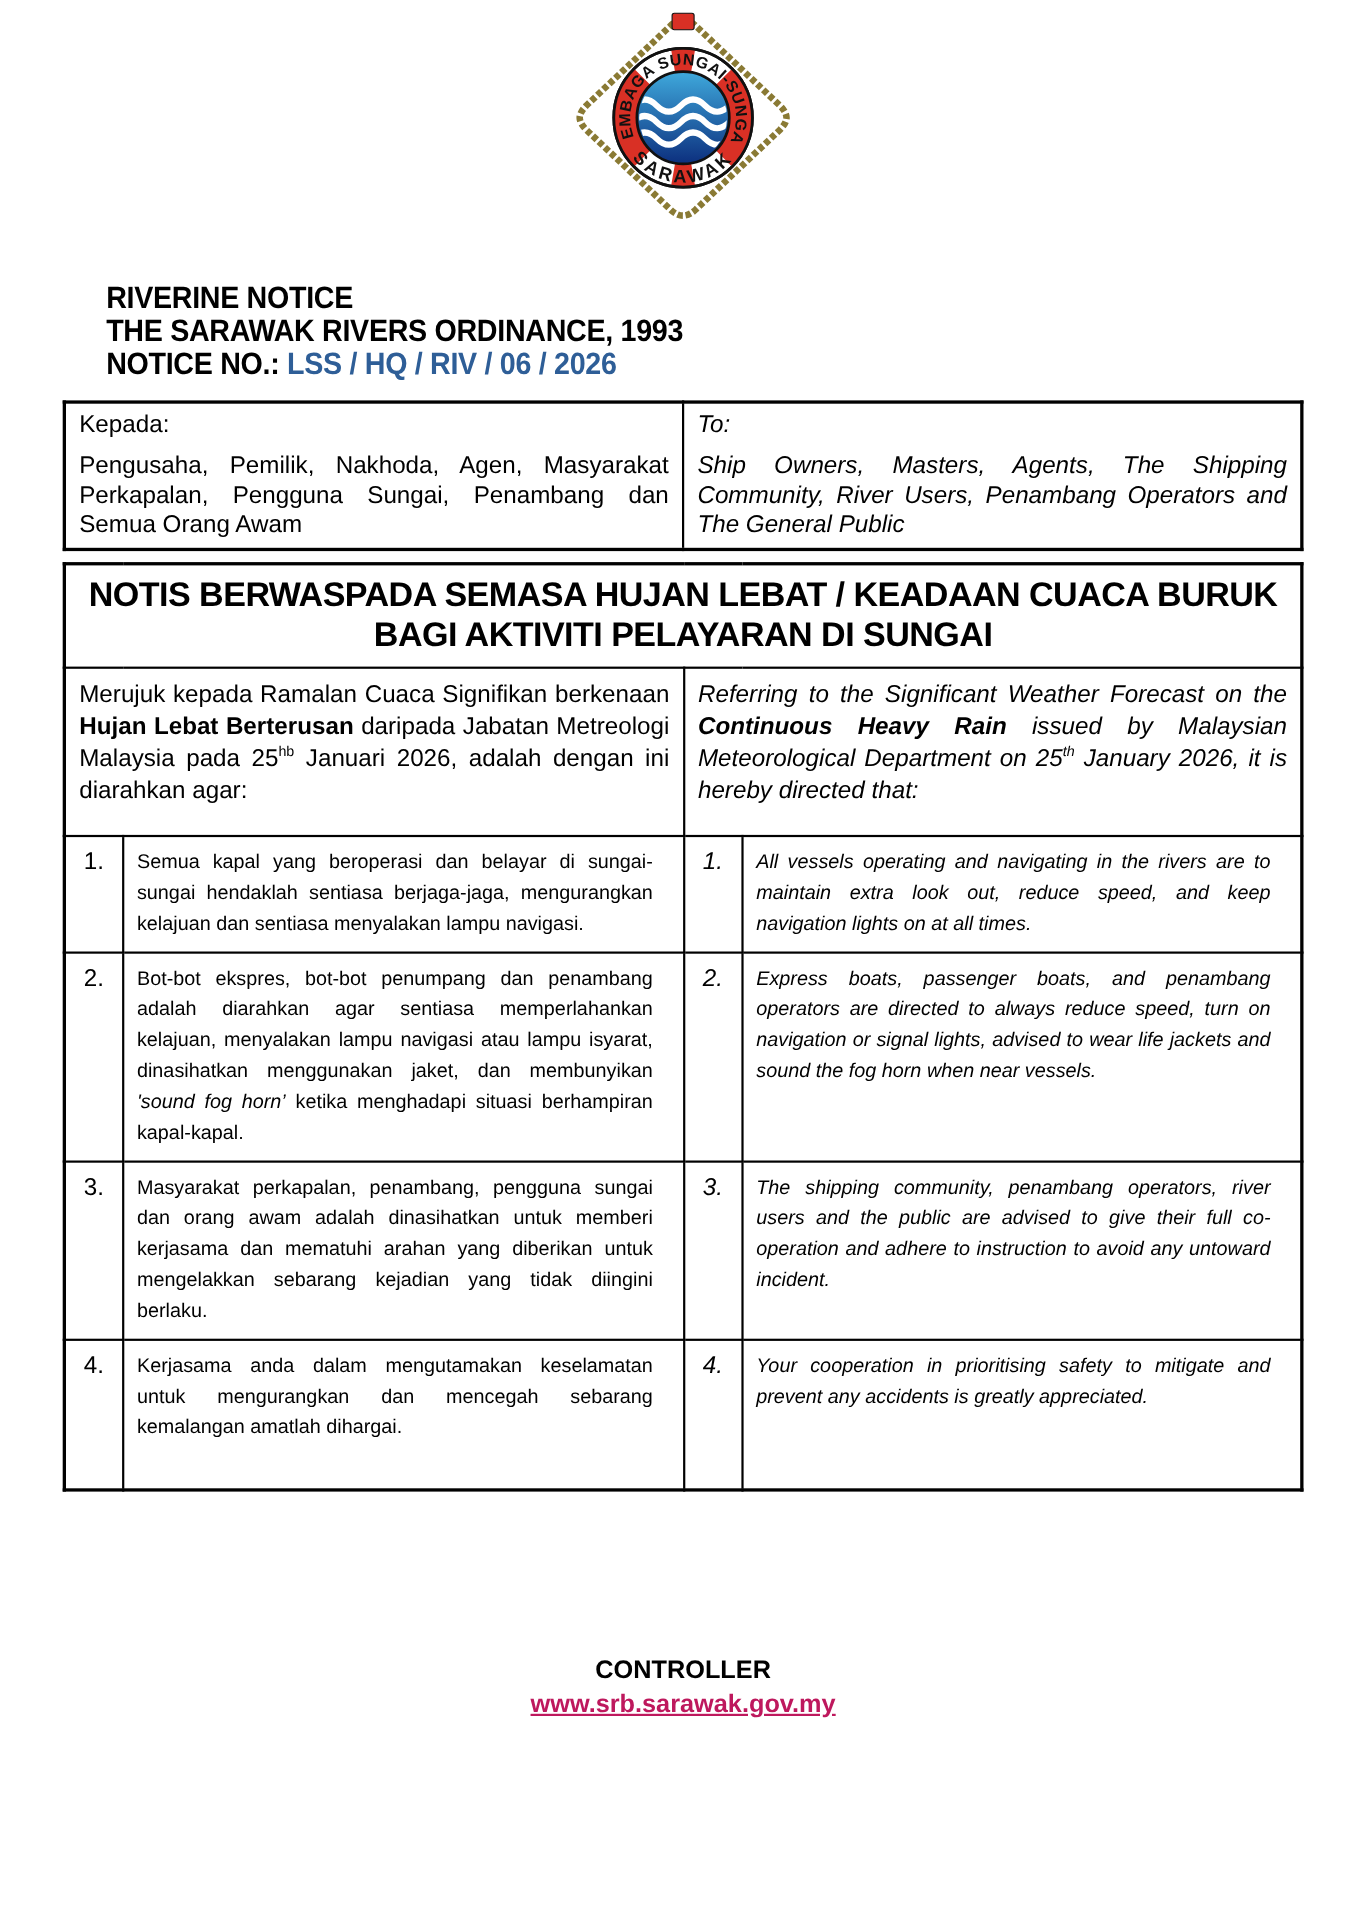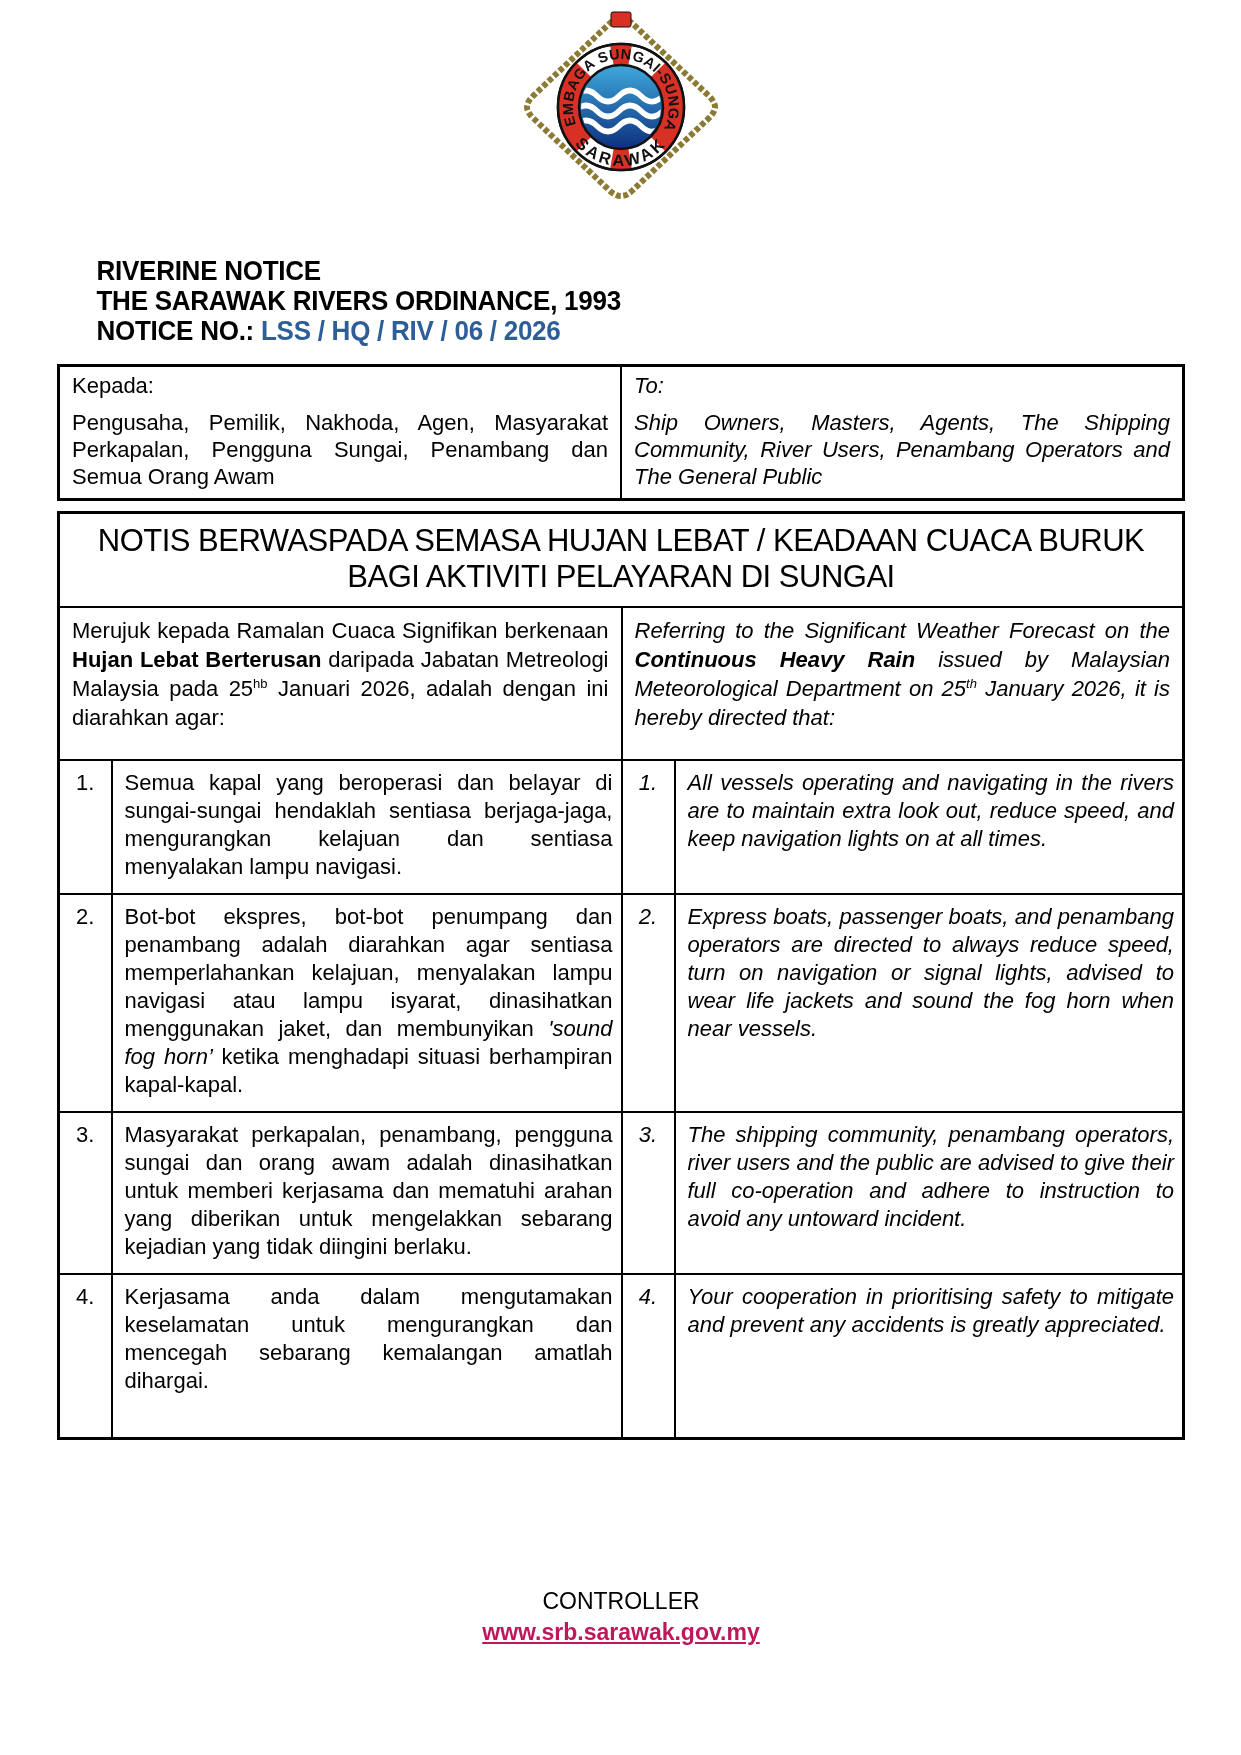--- a/index.html
+++ b/index.html
@@ -25,32 +25,32 @@
   table{border-width:3px;}
   td{vertical-align:top;}
   .addr-table{margin-top:18px;}
   .addr-table td{width:50%;padding:5px 12px 8px 12px;font-size:22px;line-height:27px;}
   .addr-label{display:block;margin-bottom:10px;}
   .addr-body{display:block;text-align:justify;}
   .en{font-style:italic;}
 
   .main-table{margin-top:10px;}
   .title-cell{
-    text-align:center;font-weight:normal;font-size:31px;line-height:36px;
+    text-align:center;font-weight:bold;font-size:31px;line-height:36px;
     padding:9px 4px 11px 4px;letter-spacing:-0.5px;margin-top:37px;
   }
   .pre-cell{padding:8px 12px 27px 12px;font-size:22px;line-height:29px;text-align:justify;width:50%;}
   .num-cell{width:53px;text-align:center;padding:8px 2px 4px 2px;font-size:22px;line-height:28px;}
-  .txt-cell{padding:8px 8px 12px 12px;font-size:22px;line-height:28px;text-align:justify;border-radius:22px;}
+  .txt-cell{padding:8px 27px 12px 12px;font-size:18px;line-height:28px;text-align:justify;border-radius:22px;}
   .row-last .txt-cell{padding-bottom:42px;margin-top:20px;}
   sup{font-size:13px;line-height:0;}
 
   
   .footer{margin-top:146px;text-align:center;font-size:23px;line-height:31px;}
-  .footer .f1{font-weight:normal;}
+  .footer .f1{font-weight:bold;}
   .footer a{font-weight:bold;text-decoration:underline;}
 </style>
 </head>
 <body>
 
 <div class="page">
 
   <div class="logo-wrap">
     <svg width="212" height="194" viewBox="0 0 212 194">
       <defs>

